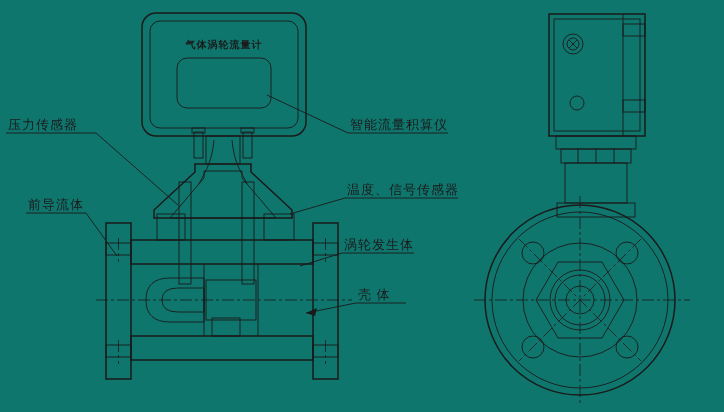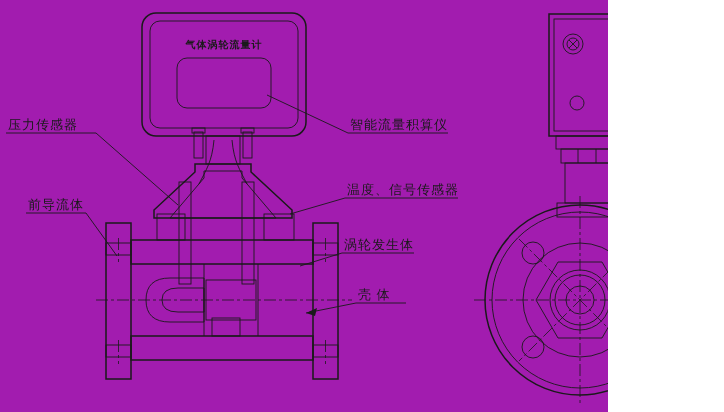--- a/index.html
+++ b/index.html
@@ -3,23 +3,23 @@
 <meta charset="utf-8">
 <style>
   html, body {
     margin: 0;
     padding: 0;
     background: #ffffff;
     font-family: "Liberation Sans", sans-serif;
   }
   .stage {
     position: relative;
-    width: 608px;
+    width: 724px;
     height: 412px;
-    background: #a21caf;
+    background: #0f766e;
     overflow: hidden;
   }
   svg { display: block; }
   .thick { stroke: #1a1a1a; stroke-width: 1.5; fill: none; }
   .thin  { stroke: #1a1a1a; stroke-width: 0.9; fill: none; }
   .cl    { stroke: #1a1a1a; stroke-width: 0.8; fill: none; stroke-dasharray: 12 3 3 3; }
   .leader{ stroke: #1a1a1a; stroke-width: 0.9; fill: none; }
   .callout-text {
     font-family: "Liberation Sans", sans-serif;
     font-size: 13px;

